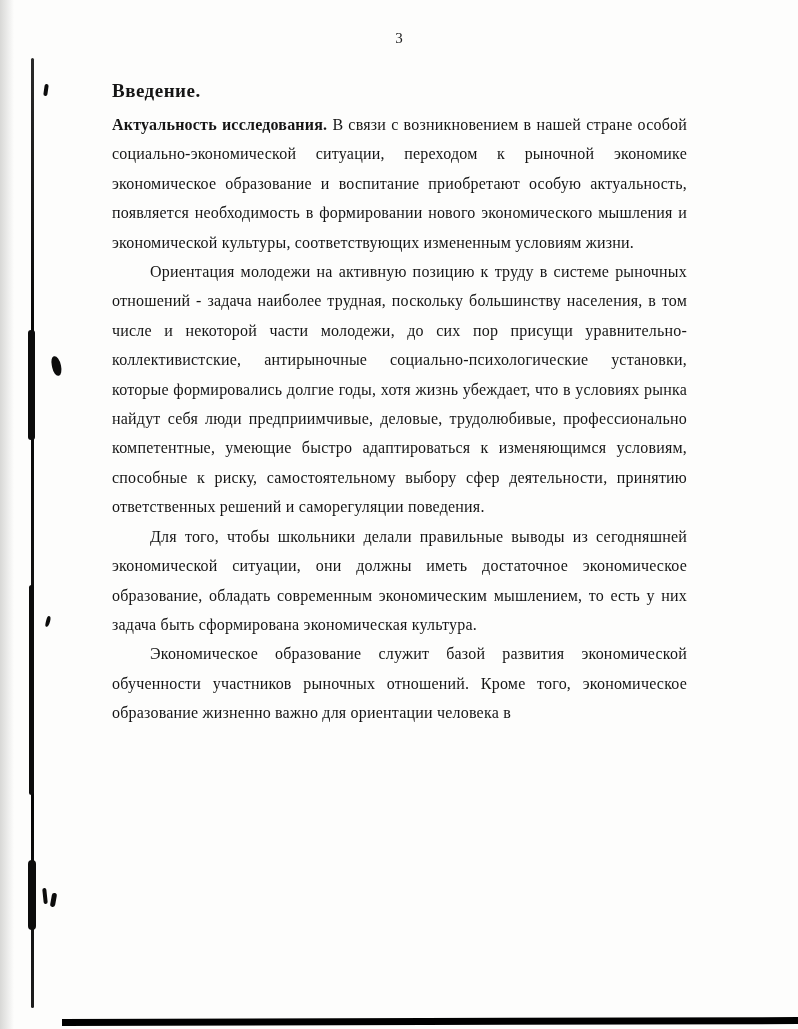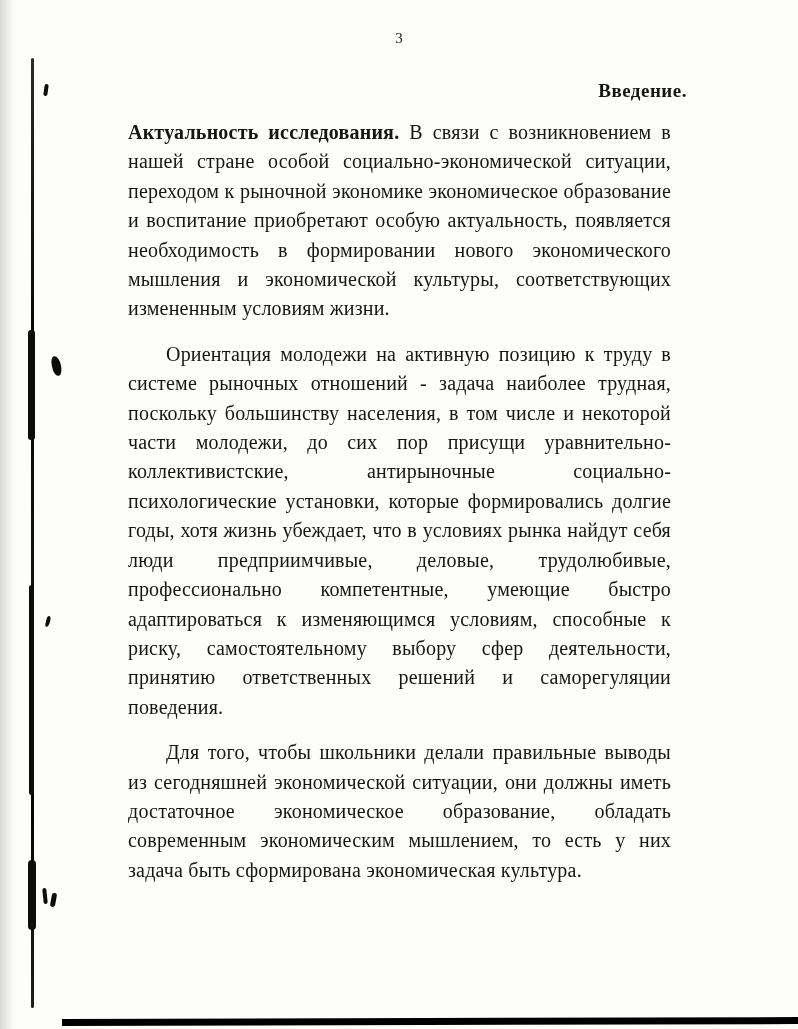--- a/index.html
+++ b/index.html
@@ -26,28 +26,28 @@
     color: #222;
   }
   .text-block {
     position: absolute;
     left: 112px;
     top: 80px;
     width: 575px;
   }
   .doc-heading {
     margin: 0 0 8px 0;
-    text-align: right;
+    text-align: left;
     font-size: 19px;
     font-weight: bold;
     letter-spacing: 0.5px;
   }
   .doc-body p.para {
-    margin: 16px;
-    font-size: 20px;
+    margin: 0;
+    font-size: 16px;
     line-height: 29.4px;
     text-align: justify;
     letter-spacing: 0.2px;
   }
   .doc-body p.para.indent {
     text-indent: 38px;
   }
   .doc-body b {
     letter-spacing: 0.2px;
   }
@@ -86,16 +86,17 @@
   <div class="artifact bottom-bar"></div>
 
   <div class="page-number">3</div>
 
   <div class="text-block">
     <h1 class="doc-heading">Введение.</h1>
     <div class="doc-body">
         <p class="para"><b>Актуальность исследования. </b>В связи с возникновением в нашей стране особой социально-экономической ситуации, переходом к рыночной экономике экономическое образование и воспитание приобретают особую актуальность, появляется необходимость в формировании нового экономического мышления и экономической культуры, соответствующих измененным условиям жизни.</p>
         <p class="para indent">Ориентация молодежи на активную позицию к труду в системе рыночных отношений - задача наиболее трудная, поскольку большинству населения, в том числе и некоторой части молодежи, до сих пор присущи уравнительно-коллективистские, антирыночные социально-психологические установки, которые формировались долгие годы, хотя жизнь убеждает, что в условиях рынка найдут себя люди предприимчивые, деловые, трудолюбивые, профессионально компетентные, умеющие быстро адаптироваться к изменяющимся условиям, способные к риску, самостоятельному выбору сфер деятельности, принятию ответственных решений и саморегуляции поведения.</p>
         <p class="para indent">Для того, чтобы школьники делали правильные выводы из сегодняшней экономической ситуации, они должны иметь достаточное экономическое образование, обладать современным экономическим мышлением, то есть у них задача быть сформирована экономическая культура.</p>
+        <p class="para indent">Экономическое образование служит базой развития экономической обученности участников рыночных отношений. Кроме того, экономическое образование жизненно важно для ориентации человека в</p>
       </div>
   </div>
 
 </div>
 
 </body></html>

